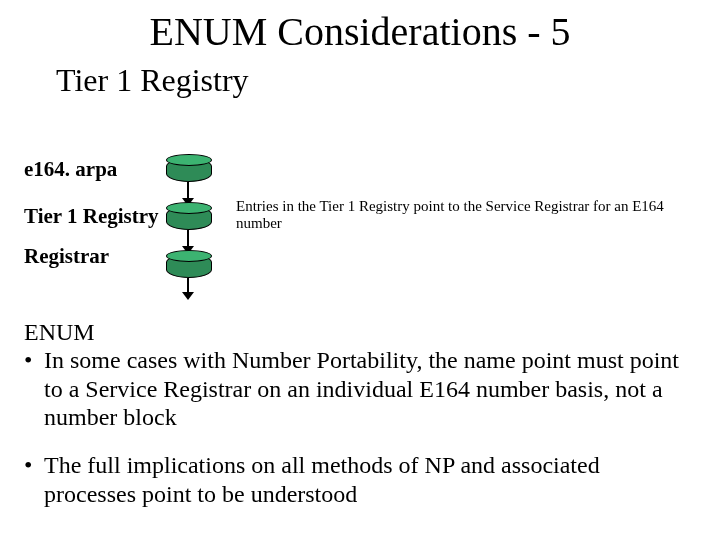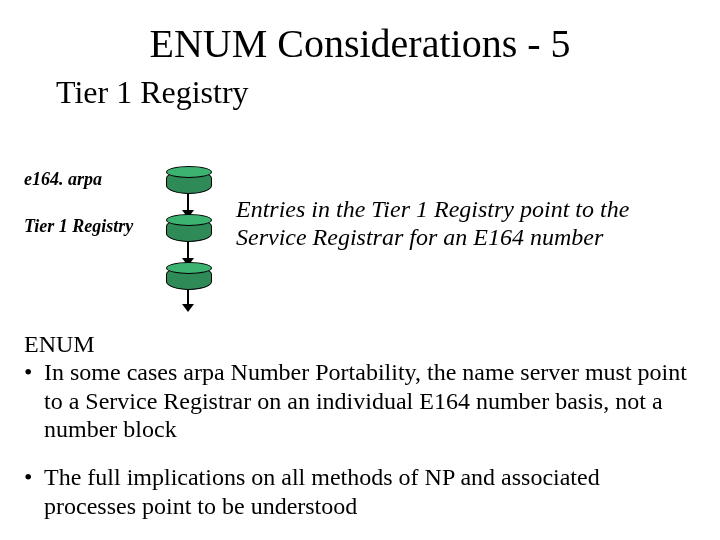--- a/index.html
+++ b/index.html
@@ -9,21 +9,20 @@
     height: 540px;
     background: #ffffff;
     font-family: "Times New Roman", Times, serif;
     color: #000000;
     overflow: hidden;
   }
   .slide {
     position: relative;
     width: 720px;
     height: 452px;
-    margin-top: 12px;
   }
   .title {
     position: absolute;
     top: 8px;
     left: 0;
     width: 720px;
     text-align: center;
     font-size: 40px;
     font-weight: 400;
   }
@@ -31,24 +30,23 @@
     position: absolute;
     top: 62px;
     left: 56px;
     font-size: 32px;
     font-weight: 400;
     line-height: 1.15;
   }
   
   .lbl {
     position: absolute;
-    font-size: 18px;
+    font-size: 21px;
     font-weight: bold;
     line-height: 1.1;
-    font-style: italic;
   }
   .lbl-arpa   { top: 158px; left: 24px; }
   .lbl-tier1  { top: 205px; left: 24px; }
   .lbl-tier2  { top: 245px; left: 24px; }
   
   .diagram {
     position: absolute;
     top: 152px;
     left: 158px;
     width: 60px;
@@ -102,25 +100,24 @@
   
   .s2 { top: 78px; height: 16px; }
   .h2 { top: 94px; }
   
   .s3 { top: 126px; height: 14px; }
   .h3 { top: 140px; }
 
   
   .rightpara {
     position: absolute;
-    top: 184px;
+    top: 198px;
     left: 236px;
     width: 460px;
-    font-size: 24px;
-    font-style: italic;
+    font-size: 15px;
     line-height: 1.15;
   }
   
   .issue-wrap {
     position: absolute;
     top: 318px;
     left: 24px;
     width: 672px;
     font-size: 24px;
     line-height: 1.18;
@@ -145,20 +142,21 @@
 
   <div class="title">ENUM Considerations - 5</div>
 
   <div class="subtitle">
     <div>Tier 1 Registry</div>
   </div>
 
   <div class="lbl lbl-arpa">e164. arpa</div>
   <div class="lbl lbl-tier1">Tier 1 Registry</div>
   <div class="lbl lbl-tier2">
+    <div>Registrar</div>
   </div>
 
   <div class="diagram">
     <div class="cyl cyl1"></div>
     <div class="arrowcell">
       <div class="shaft s1"></div>
         <div class="head h1"></div>
     </div>
     <div class="cyl cyl2"></div>
     <div class="arrowcell">
@@ -171,21 +169,21 @@
         <div class="head h3"></div>
     </div>
   </div>
 
   <div class="rightpara">Entries in the Tier 1 Registry point to the Service Registrar for an E164 number</div>
 
   <div class="issue-wrap">
     <div class="issue-head">ENUM</div>
     <div class="bullet">
       <div class="mk">•</div>
-      <div class="tx">In some cases arpa Number Portability, the name server must point to a Service Registrar on an individual E164 number basis, not a number block</div>
+      <div class="tx">In some cases with Number Portability, the name point must point to a Service Registrar on an individual E164 number basis, not a number block</div>
     </div>
     <div class="gap"></div>
     <div class="bullet">
       <div class="mk">•</div>
       <div class="tx">The full implications on all methods of NP and associated processes point to be understood</div>
     </div>
   </div>
 
 </div>
 

